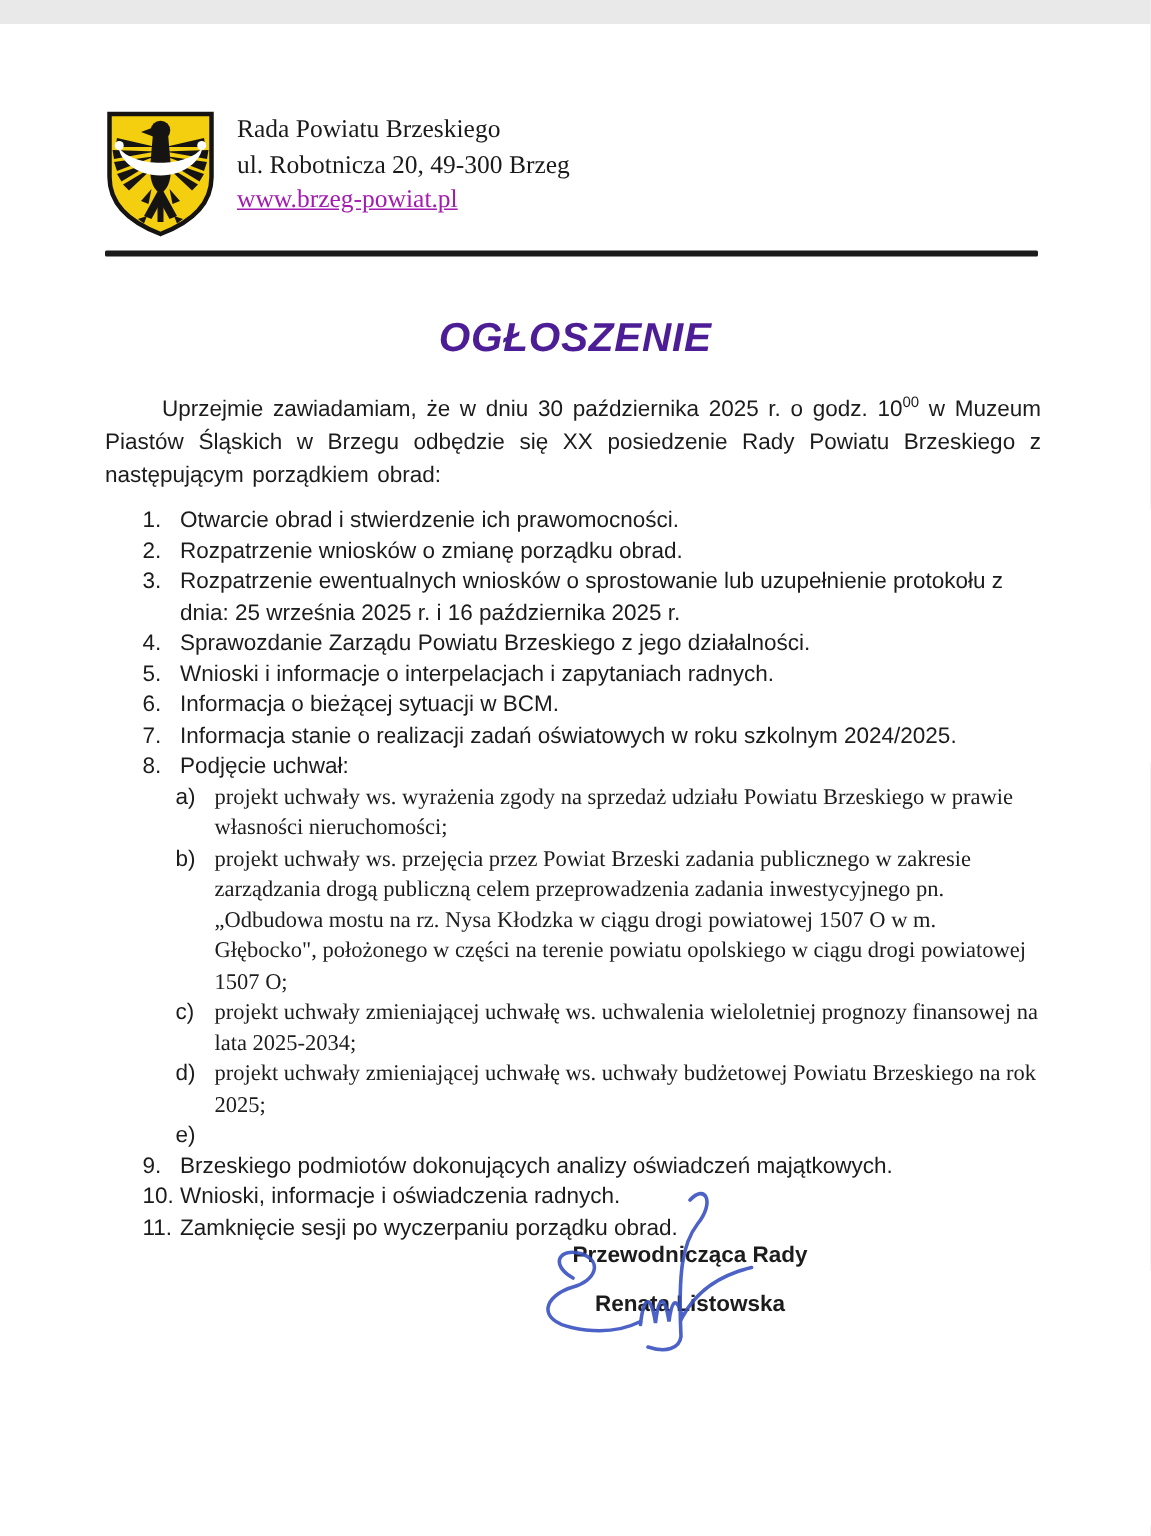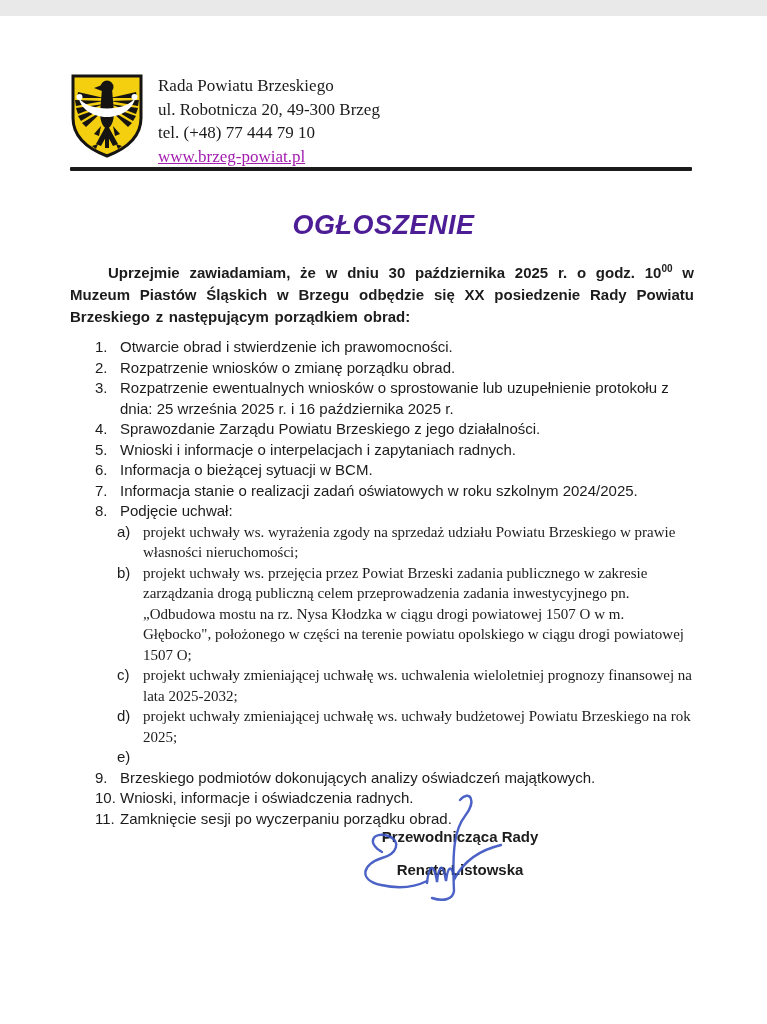--- a/index.html
+++ b/index.html
@@ -36,21 +36,21 @@
     text-align:center;
     font-size:27px;font-weight:bold;font-style:italic;
     letter-spacing:0.5px;color:#4c1d95;
   }
   
   .content{
     position:absolute;left:70px;top:246px;width:624px;
   }
   .intro{
     margin:0;
-    font-size:15px;font-weight:bold;line-height:22px;
+    font-size:15px;font-weight:normal;line-height:22px;
     text-align:justify;text-indent:38px;
     word-spacing:1.5px;
   }
   .intro sup{font-size:10px;vertical-align:super;line-height:0;}
   .agenda{margin-top:9px;font-size:15px;line-height:20.5px;}
   .a-item{display:flex;}
   .a-num{width:25px;margin-left:25px;flex-shrink:0;}
   .a-txt{flex:1;}
   .a-sub{display:flex;}
   .a-letter{width:26px;margin-left:47px;flex-shrink:0;}
@@ -106,21 +106,20 @@
 
       <g>
         <path d="M11 26 C20 40 58 40 67 26 C66 35 55 45 39 45 C23 45 12 35 11 26 Z" fill="#ffffff"></path>
         <circle cx="11.5" cy="25" r="3" fill="#ffffff"></circle>
         <circle cx="66.5" cy="25" r="3" fill="#ffffff"></circle>
       </g>
     </svg>
     <div class="org-block">
       <div>Rada Powiatu Brzeskiego</div>
       <div>ul. Robotnicza 20, 49-300 Brzeg</div>
-      <div>tel. (+48) 77 444 79 10</div>
       <div><span class="site">www.brzeg-powiat.pl</span></div>
     </div>
   </div>
 
   <div class="rule"></div>
 
   <div class="doc-title">OGŁOSZENIE</div>
 
   <div class="content">
     <p class="intro"><span>Uprzejmie zawiadamiam, że w dniu 30 października 2025 r. o godz. 10</span><sup>00</sup><span> w Muzeum Piastów Śląskich w Brzegu odbędzie się XX posiedzenie Rady Powiatu Brzeskiego z następującym porządkiem obrad:</span></p>
@@ -161,21 +160,21 @@
       <div class="a-sub">
         <span class="a-letter">a)</span>
         <span class="a-subtxt">projekt uchwały ws. wyrażenia zgody na sprzedaż udziału Powiatu Brzeskiego w prawie własności nieruchomości;</span>
       </div>
       <div class="a-sub">
         <span class="a-letter">b)</span>
         <span class="a-subtxt">projekt uchwały ws. przejęcia przez Powiat Brzeski zadania publicznego w zakresie zarządzania drogą publiczną celem przeprowadzenia zadania inwestycyjnego pn. „Odbudowa mostu na rz. Nysa Kłodzka w ciągu drogi powiatowej 1507 O w m. Głębocko", położonego w części na terenie powiatu opolskiego w ciągu drogi powiatowej 1507 O;</span>
       </div>
       <div class="a-sub">
         <span class="a-letter">c)</span>
-        <span class="a-subtxt">projekt uchwały zmieniającej uchwałę ws. uchwalenia wieloletniej prognozy finansowej na lata 2025-2032;</span>
+        <span class="a-subtxt">projekt uchwały zmieniającej uchwałę ws. uchwalenia wieloletniej prognozy finansowej na lata 2025-2034;</span>
       </div>
       <div class="a-sub">
         <span class="a-letter">d)</span>
         <span class="a-subtxt">projekt uchwały zmieniającej uchwałę ws. uchwały budżetowej Powiatu Brzeskiego na rok 2025;</span>
       </div>
       <div class="a-sub">
         <span class="a-letter">e)</span>
       </div>
       <div class="a-item">
         <span class="a-num">9.</span>

